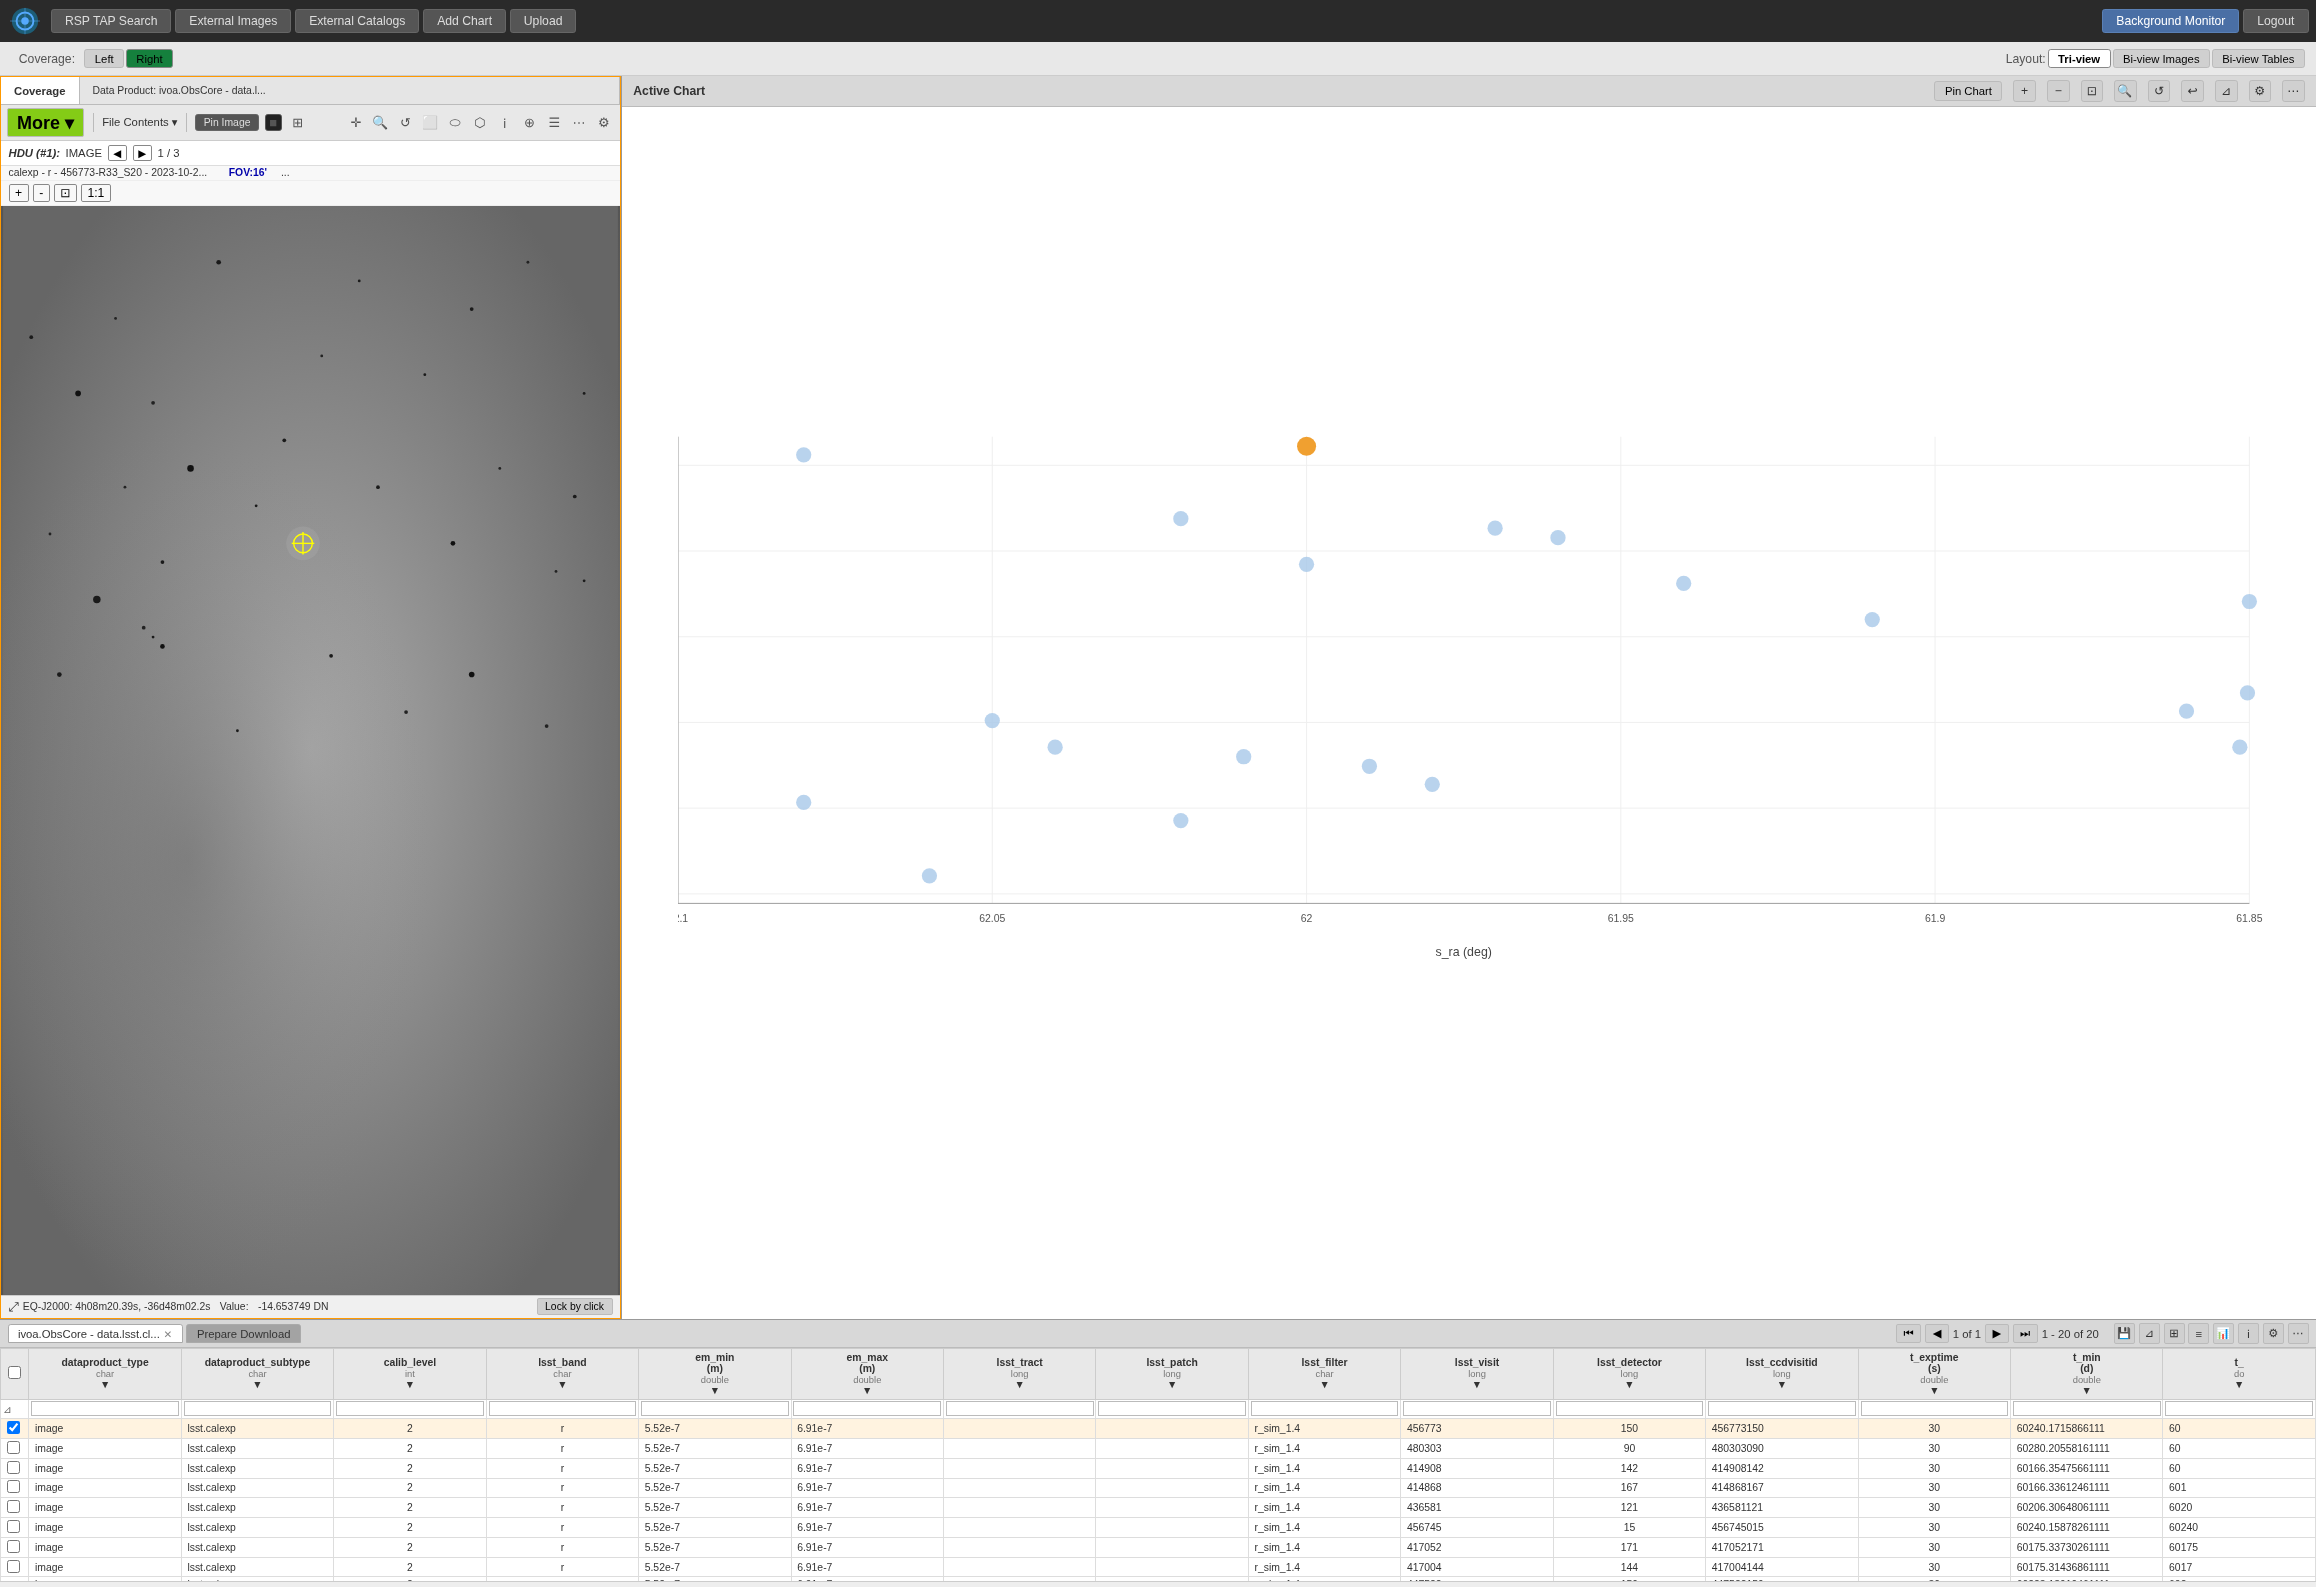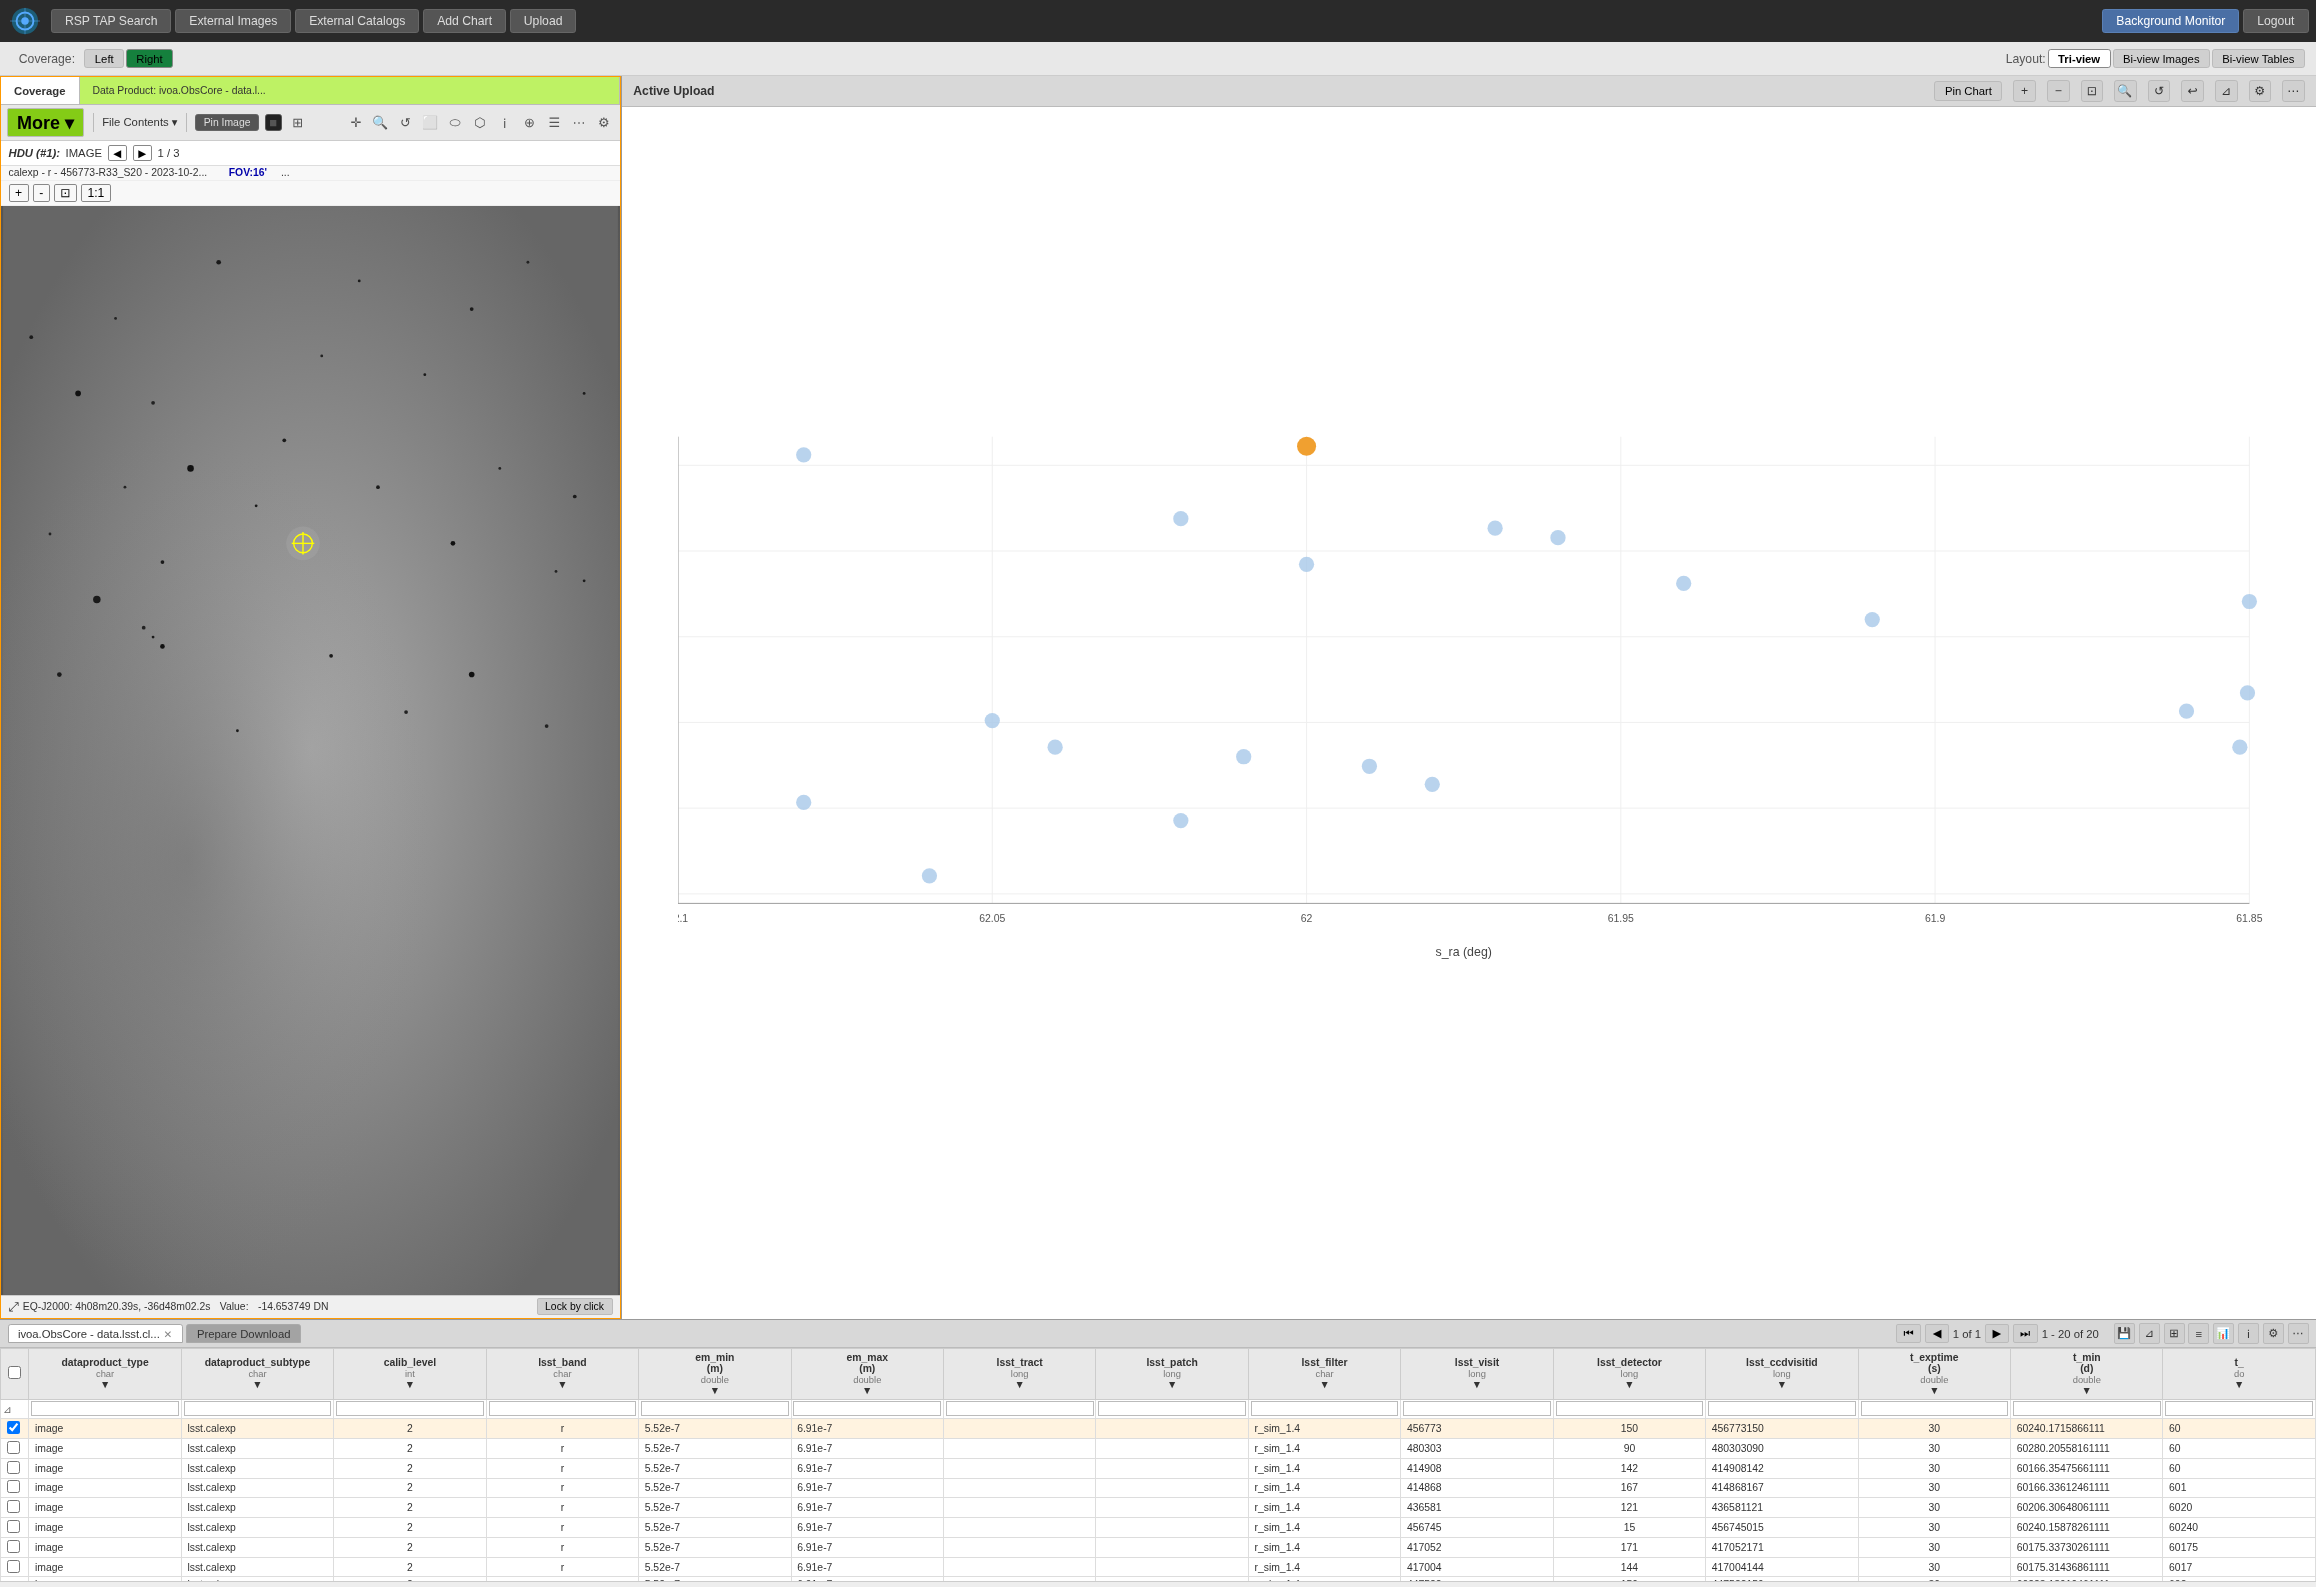--- a/index.html
+++ b/index.html
@@ -37,21 +37,21 @@
     
     .main-area {
       display: flex; height: calc(1588px - 38px - 34px - 273px); background: #555;
     }
 
     
     .left-panel {
       width: 621px; background: #fff; border: 1.9px solid #f90; display: flex; flex-direction: column; position: relative;
     }
     .panel-tab-bar {
-      display: flex; background: #bef264; border-bottom: 0.9px solid #bbb; min-height: 28px; align-items: stretch;
+      display: flex; background: #e5e5e5; border-bottom: 0.9px solid #bbb; min-height: 28px; align-items: stretch;
     }
     .panel-tab {
       padding: 3.8px 13px; cursor: pointer; font-size: 11.3px; border-right: 0.9px solid #bbb; display: flex; align-items: center;
     }
     .panel-tab.active { background: #fff; font-weight: bold; }
     .panel-tab-data { flex: 1; text-align: center; font-size: 10.4px; }
 
     
     .img-toolbar {
       display: flex; align-items: center; background: #e8e8e8; border-bottom: 0.9px solid #ccc; padding: 2.8px 5.6px; gap: 5.6px;
@@ -306,21 +306,21 @@
       <span>-14.653749 DN</span>
       <div class="img-footer-right">
         <button class="lock-btn">Lock by click</button>
       </div>
     </div>
   </div>
 
   <div class="right-panel">
 
     <div class="chart-header">
-      <span class="chart-title">Active Upload</span>
+      <span class="chart-title">Active Chart</span>
       <div class="chart-toolbar-right">
         <button class="pin-chart-btn">Pin Chart</button>
         <div class="chart-icon-btn">+</div>
         <div class="chart-icon-btn">−</div>
         <div class="chart-icon-btn">⊡</div>
         <div class="chart-icon-btn">🔍</div>
         <div class="chart-icon-btn">↺</div>
         <div class="chart-icon-btn">↩</div>
         <div class="chart-icon-btn">⊿</div>
         <div class="chart-icon-btn">⚙</div>

